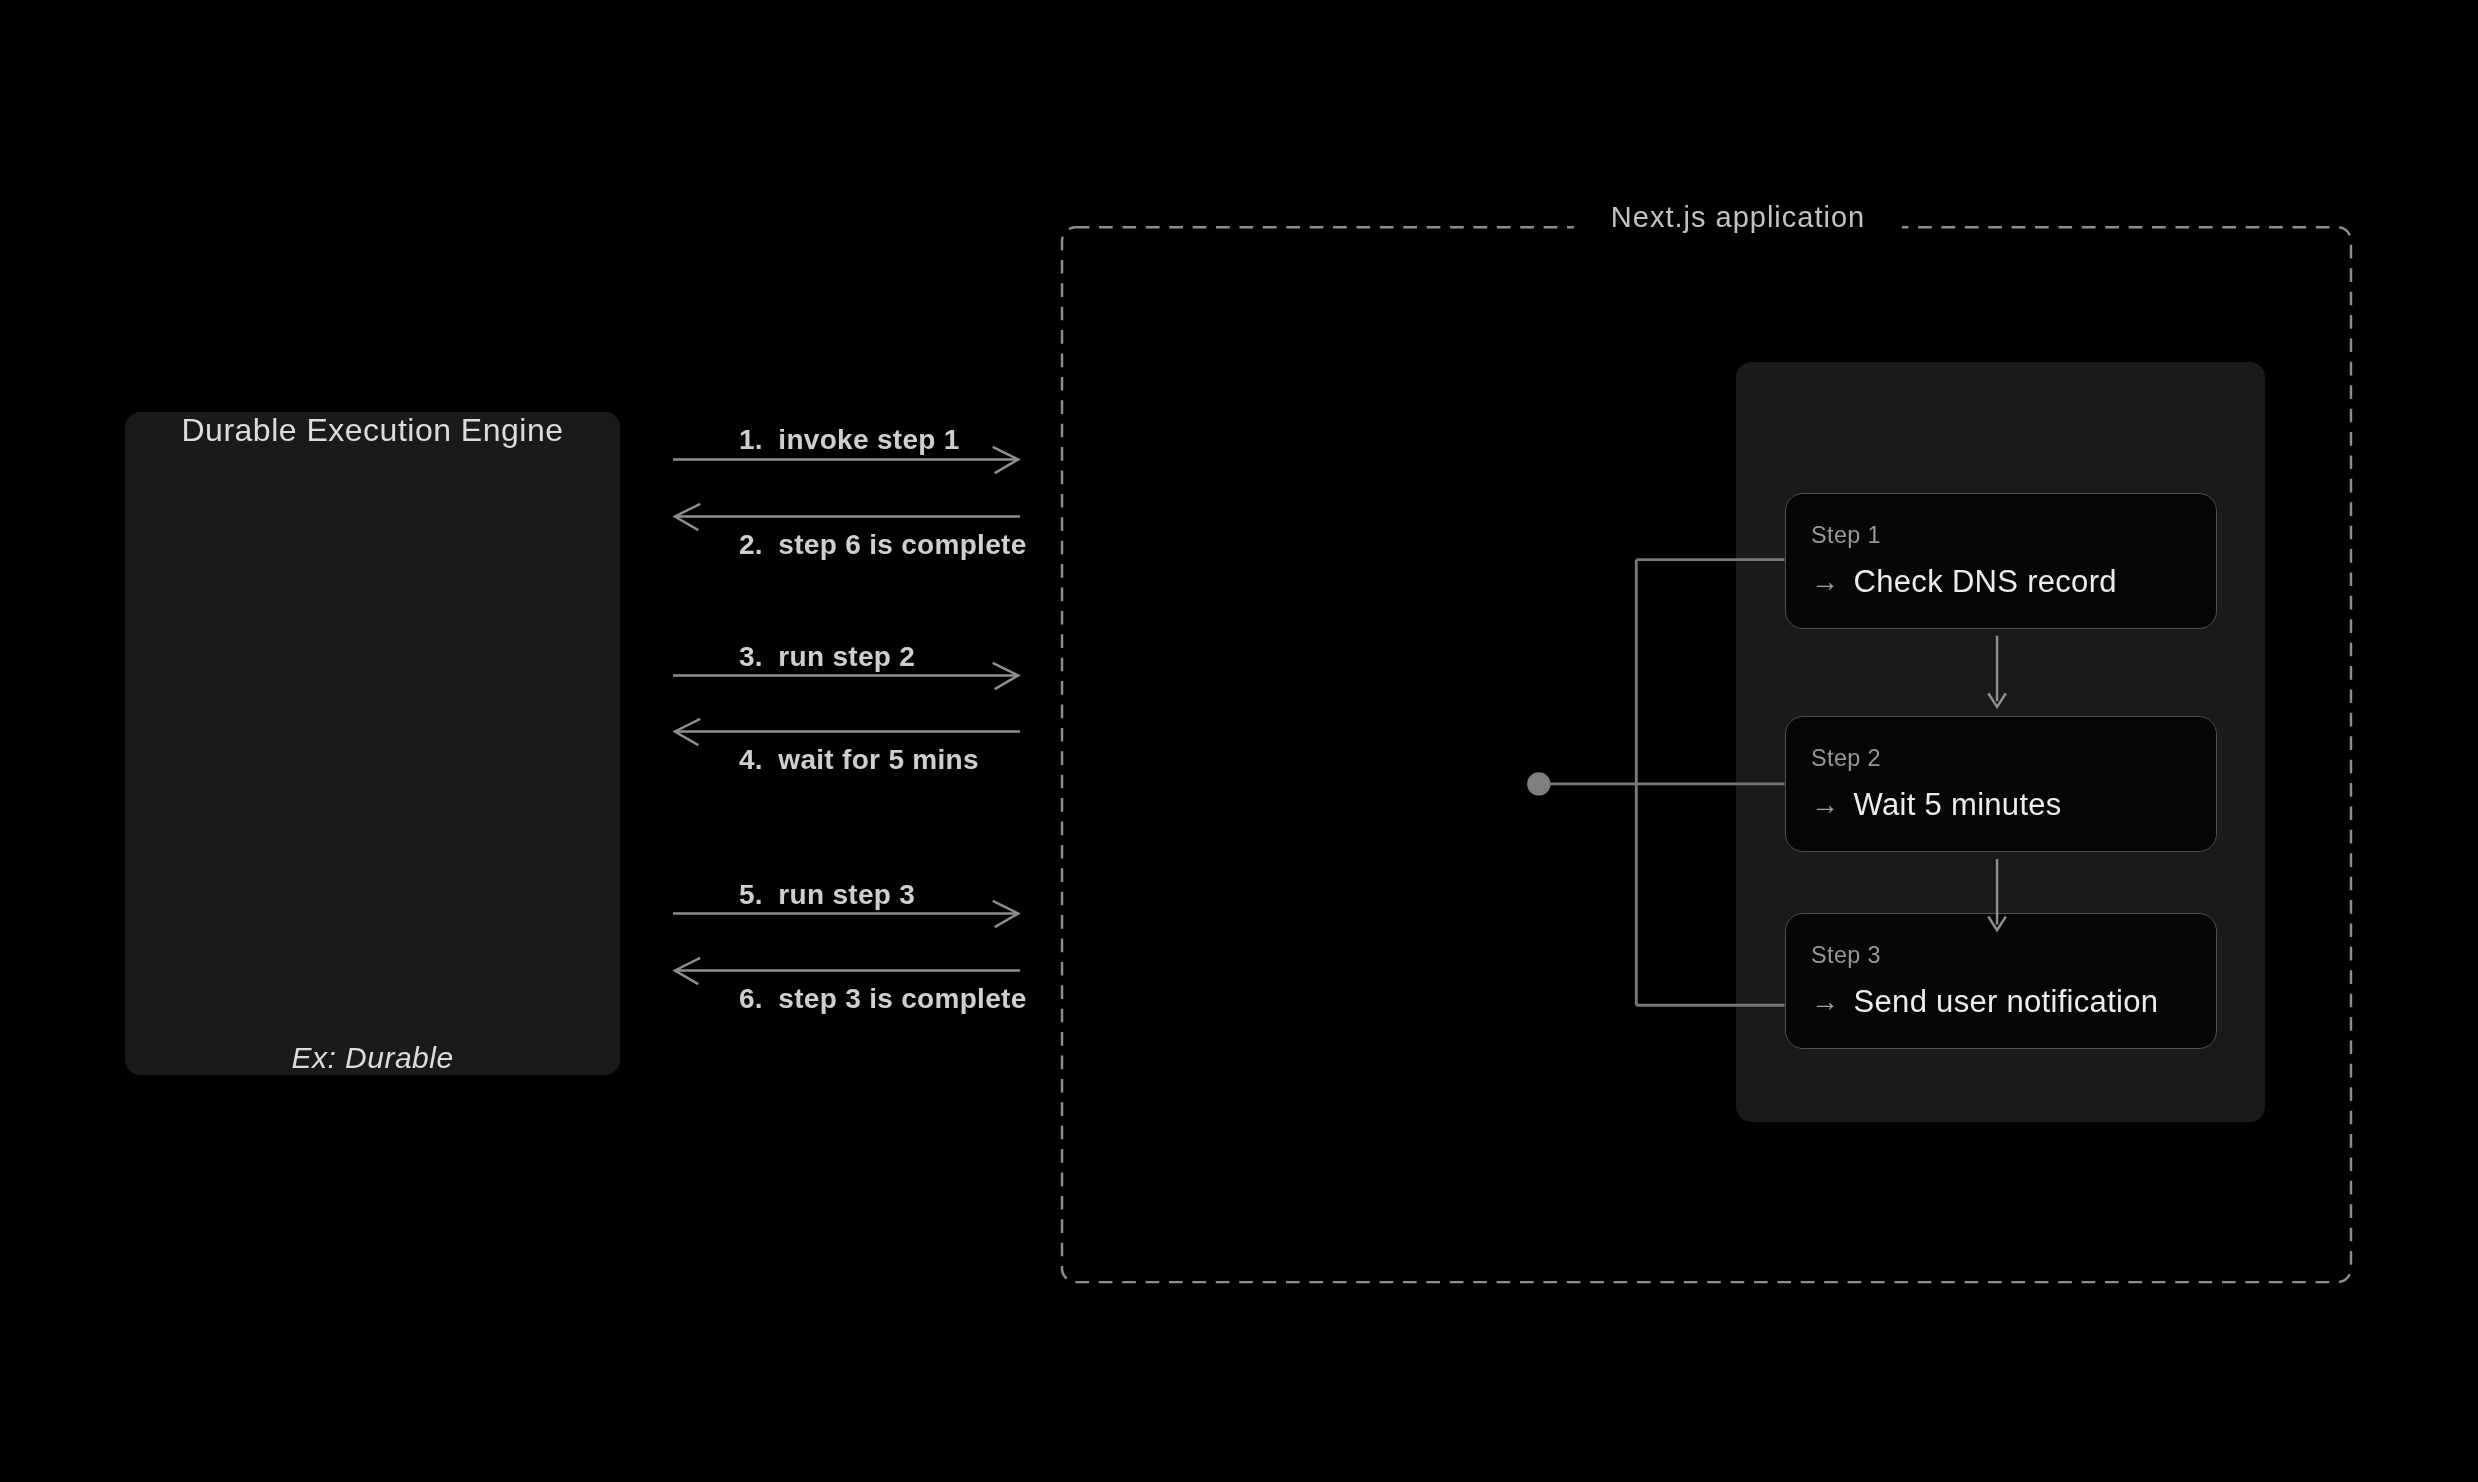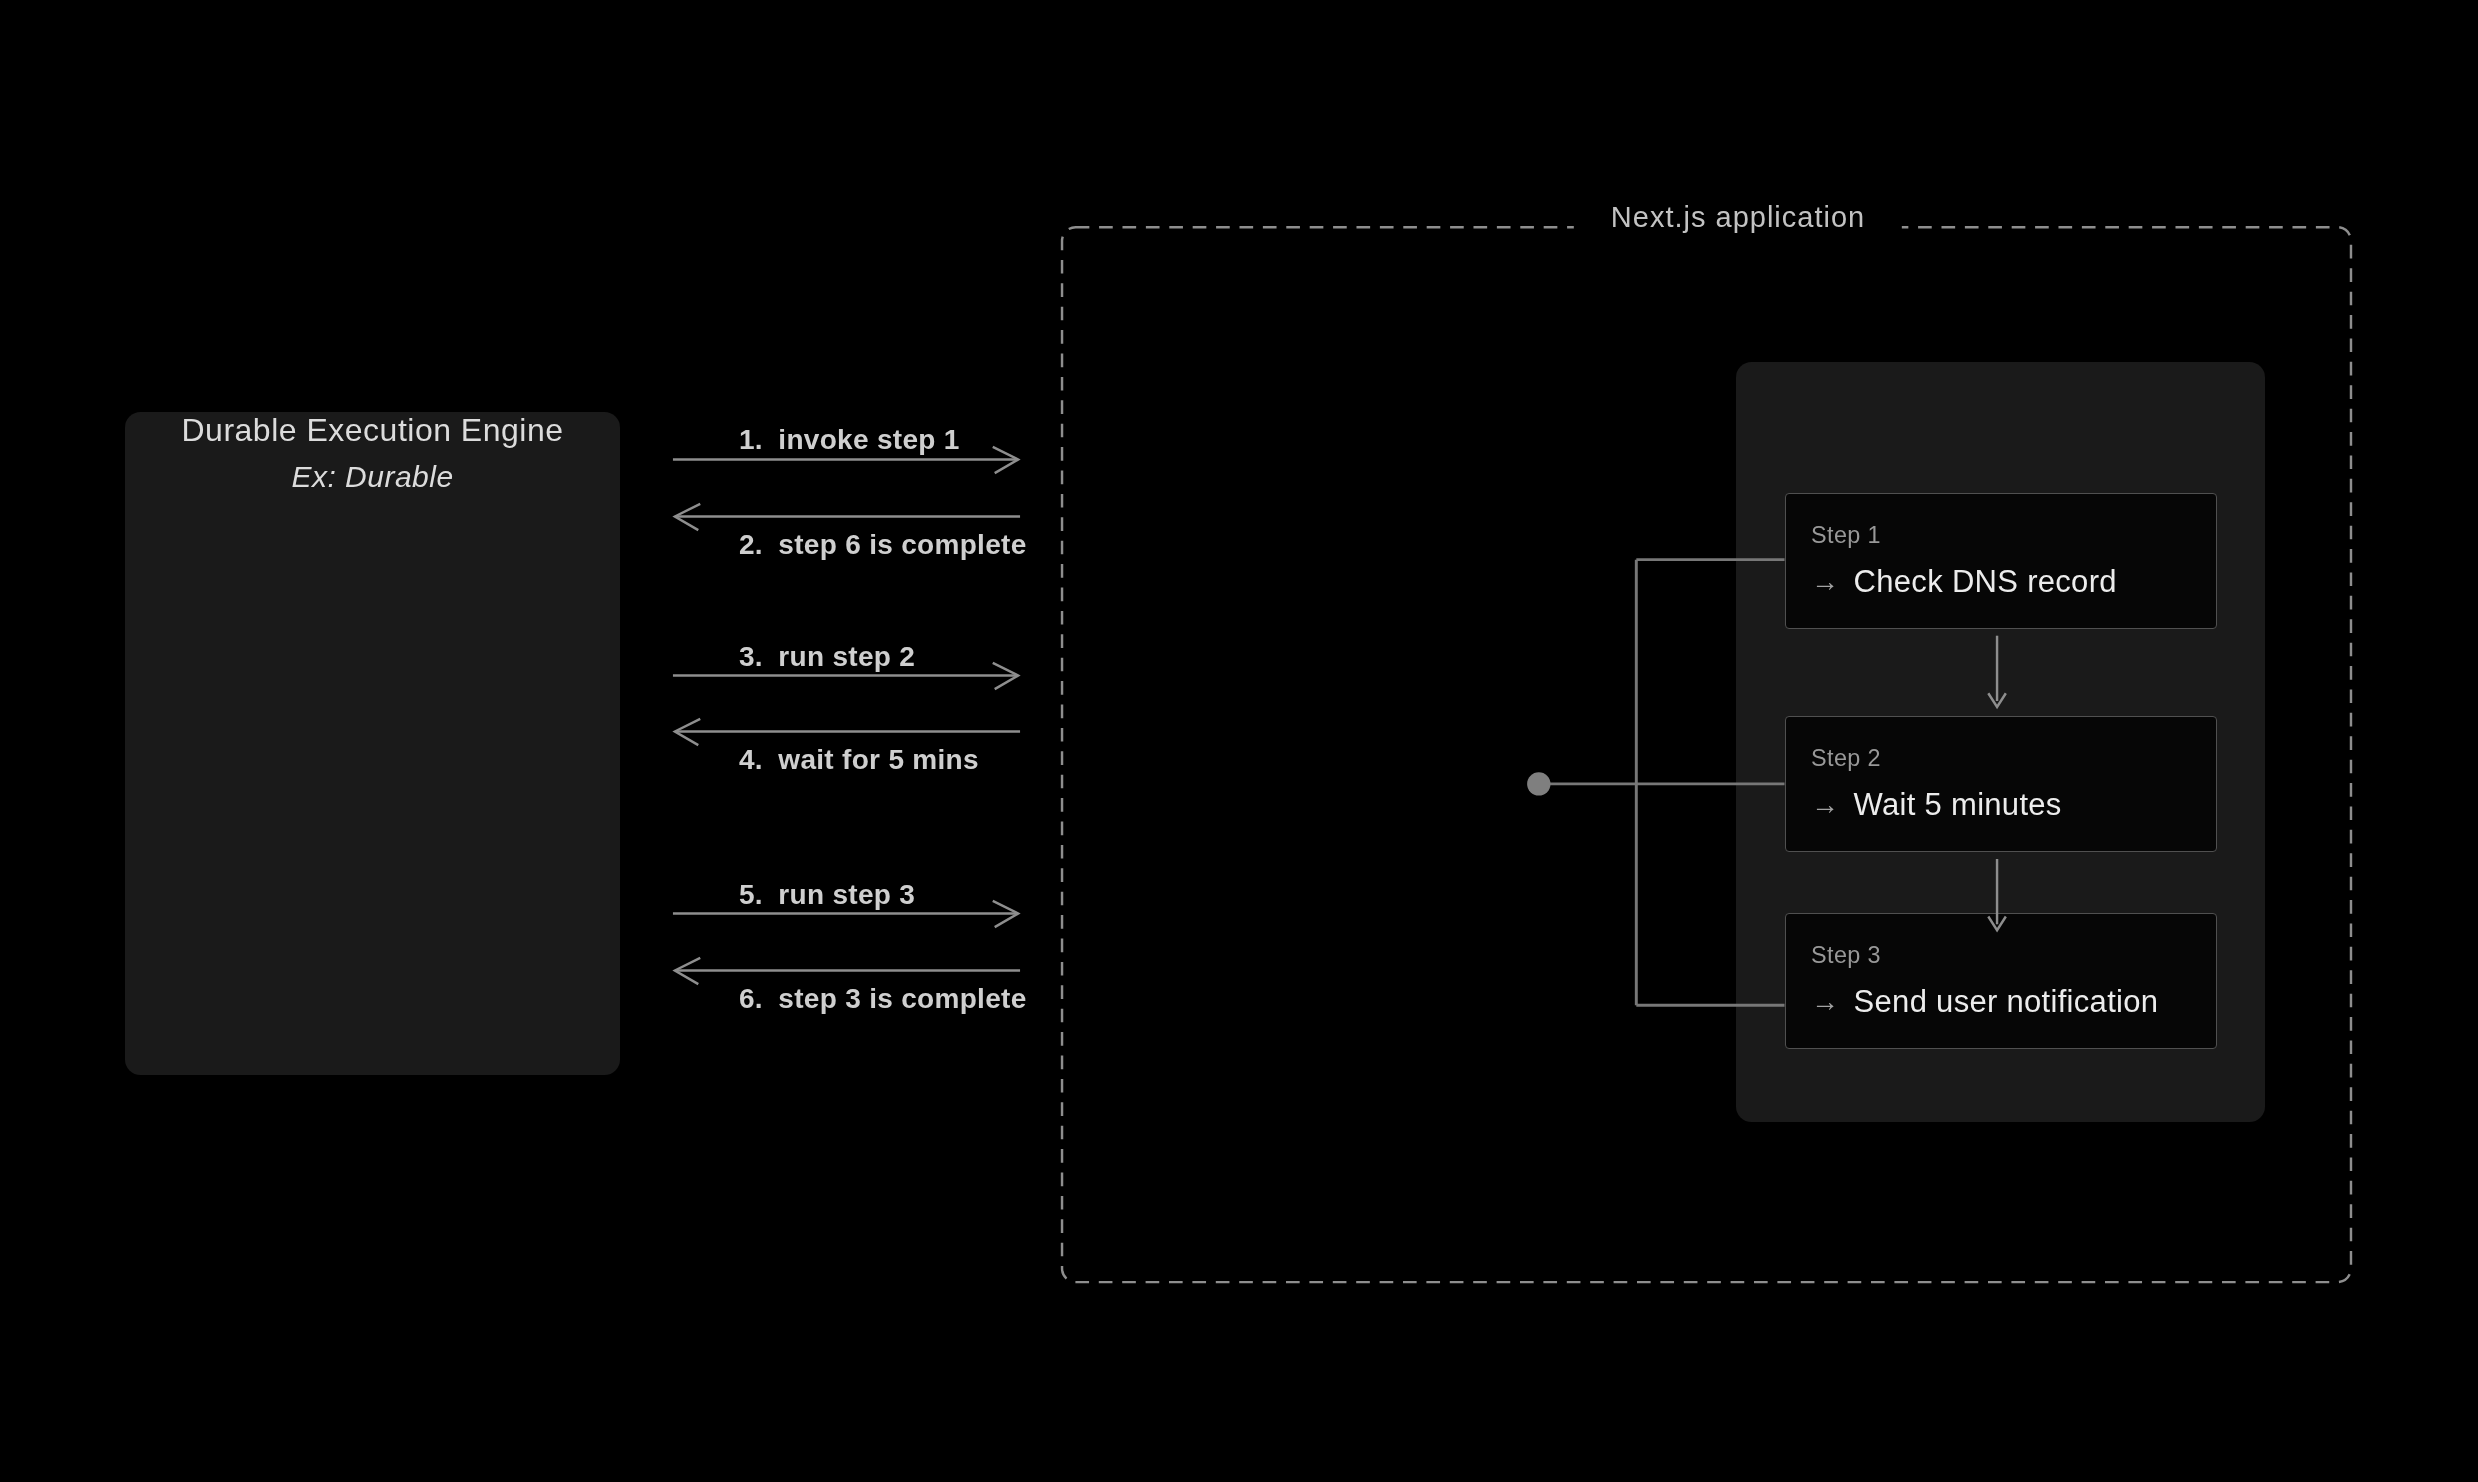--- a/index.html
+++ b/index.html
@@ -9,21 +9,21 @@
     --text-title:#dcdcdc; --text-app-label:#c2c2c2;
   }
   *{margin:0;padding:0;box-sizing:border-box;}
   html,body{background:var(--bg);}
   body{font-family:"Liberation Sans","DejaVu Sans",sans-serif;}
   .canvas{position:relative;width:2478px;height:1482px;background:var(--bg);overflow:hidden;}
 
   
   .engine-box{position:absolute;left:125px;top:412px;width:495px;height:663px;
     background:var(--panel);border-radius:15.6px;display:flex;flex-direction:column;
-    align-items:center;justify-content:flex-start;gap:11px;}
+    align-items:center;justify-content:space-between;gap:22px;}
   .engine-title{font-size:32px;color:var(--text-title);letter-spacing:0.5px;}
   .engine-sub{font-size:30px;font-style:italic;color:var(--text-title);letter-spacing:0.5px;}
 
   
   .msg-label{position:absolute;left:739px;height:29px;line-height:29px;
     font-size:28px;font-weight:700;color:var(--text-mid);white-space:nowrap;letter-spacing:0.3px;}
   .msg-label .num{margin-right:.55em;}
   .msg-svg{position:absolute;left:671px;width:351px;height:51px;}
   .msg-svg line,.msg-svg path{stroke:var(--line);stroke-width:2.5;fill:none;}
 
@@ -41,21 +41,21 @@
   .api-title{font-size:30px;color:var(--text-title);letter-spacing:0.4px;}
   .api-sub{font-size:30px;font-style:italic;color:var(--text-title);letter-spacing:0.4px;}
 
   
   .df-box{position:absolute;left:1736px;top:362px;width:529px;height:760px;z-index:1;
     background:var(--panel);border-radius:15.6px;}
   .df-title{position:absolute;left:51px;top:410px;font-size:31px;color:var(--text-title);letter-spacing:0.4px;}
   .df-box .df-title{top:411px;left:51px;top:411px;}
   .df-title{top:411px;}
   .step-card{position:absolute;left:49px;width:432px;height:136px;background:var(--card);
-    border:1.5px solid var(--card-border);border-radius:4px;display:flex;flex-direction:column;
+    border:1.5px solid var(--card-border);border-radius:18px;display:flex;flex-direction:column;
     justify-content:center;gap:14.6px;padding-left:25px;}
   .step-card.s1{top:131px;} .step-card.s2{top:354px;} .step-card.s3{top:551px;}
   .step-label{font-size:23.4px;color:var(--text-dim);letter-spacing:0.4px;}
   .step-action{display:flex;align-items:center;gap:14.6px;}
   .step-arrow{font-size:28px;color:#a3a3a3;line-height:1;}
   .step-text{font-size:31px;color:var(--text-bright);letter-spacing:0.3px;}
 
   
   .conn-svg{position:absolute;left:0;top:0;width:2478px;height:1482px;z-index:10;pointer-events:none;}
   .conn-svg .c-line{stroke:var(--connector);stroke-width:3;fill:none;}

